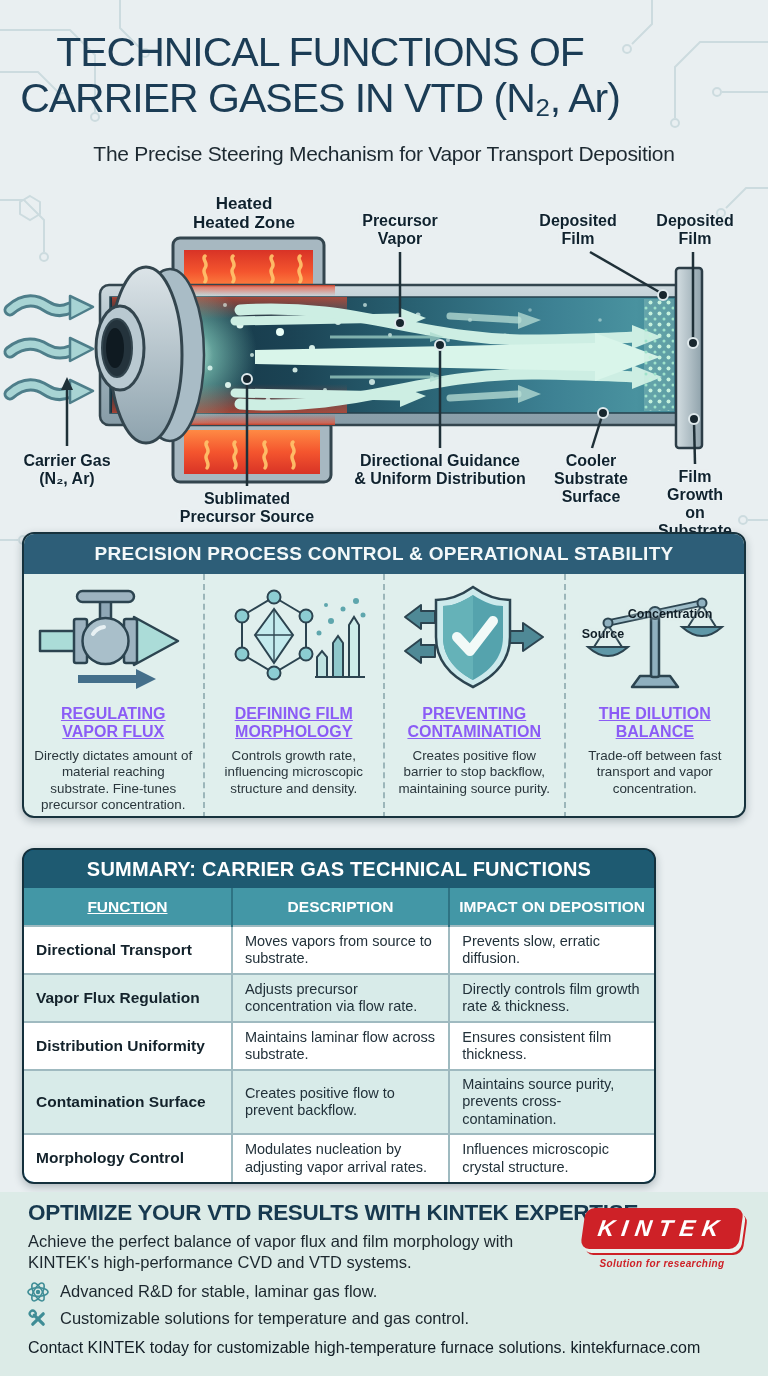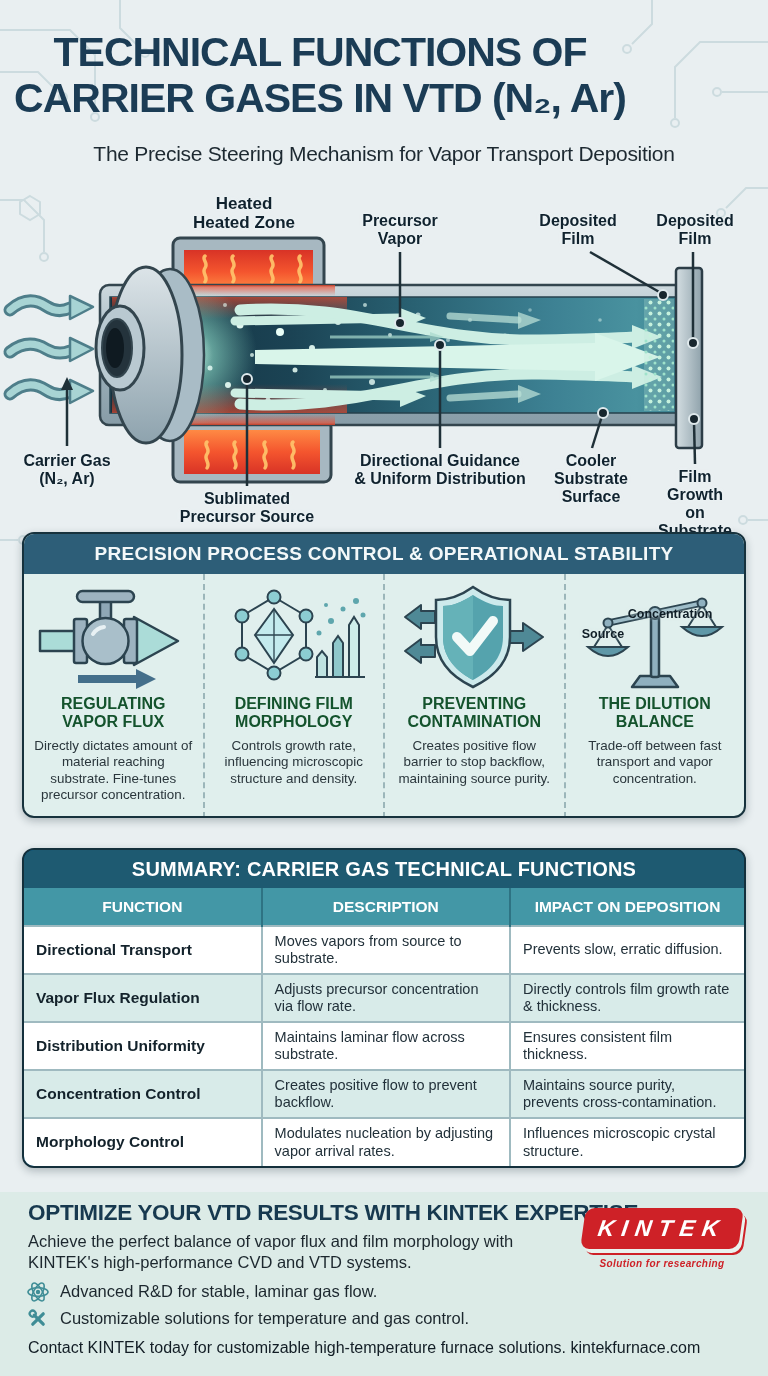--- a/index.html
+++ b/index.html
@@ -3,21 +3,21 @@
 <meta charset="utf-8">
 <style>
   * { margin:0; padding:0; box-sizing:border-box; }
   body { background:#b9c6cc; font-family:"Liberation Sans", sans-serif; }
   .page { position:relative; width:768px; height:1376px; margin:0 auto;
           background:#e9eff1; overflow:hidden; }
   .circuit-bg { position:absolute; inset:0; pointer-events:none; }
 
   
   .main-title { position:absolute; top:30px; left:0; width:640px; text-align:center;
-    font-size:41px; font-weight:bold; line-height:1.12; letter-spacing:-1px;
+    font-size:41px; font-weight:normal; line-height:1.12; letter-spacing:-1px;
     color:#1b3c55; white-space:pre-line; }
   .subtitle { position:absolute; top:142px; left:0; width:768px; text-align:center;
     font-size:21px; color:#1d2931; letter-spacing:-0.3px; }
 
   
   .diagram { position:absolute; top:190px; left:0; width:768px; height:340px; }
   .diagram svg.scene { position:absolute; inset:0; }
   .dlabel { position:absolute; transform:translateX(-50%); text-align:center;
     font-size:16px; font-weight:bold; line-height:1.13; color:#10222e;
     white-space:pre-line; text-shadow:0 0 5px rgba(240,247,249,.95), 0 0 2px rgba(240,247,249,.9); }
@@ -27,38 +27,38 @@
     background:#e0efed; border:2px solid #17323d; border-radius:12px; overflow:hidden;
     box-shadow:0 3px 8px rgba(20,40,50,.28); }
   .process-header { height:40px; background:#2d5e78; color:#f3f8f9; display:flex;
     align-items:center; justify-content:center; font-size:19px; font-weight:bold;
     letter-spacing:.3px; }
   .process-body { display:flex; height:244px; }
   .pcol { flex:1; padding:6px 9px 0; text-align:center; position:relative; }
   .pcol + .pcol { border-left:2px dashed #9cb6ba; }
   .picon { height:114px; display:flex; align-items:center; justify-content:center; }
   .icon-wrap { position:relative; width:150px; height:112px; }
-  .ptitle { font-size:16px; font-weight:bold; line-height:1.15; color:#14532d;
-    white-space:pre-line; margin:1px 0 6px; }
+  .ptitle { font-size:16px; font-weight:bold; line-height:1.15; color:#8b5cf6;
+    white-space:pre-line; margin:11px 0 6px;text-decoration:underline; }
   .pdesc { font-size:13.4px; line-height:1.23; color:#2a363c; }
   .scale-label { position:absolute; font-size:12.5px; font-weight:bold; color:#0f1d26;
     text-shadow:0 0 4px rgba(224,239,237,.95); }
 
   
-  .summary { position:absolute; top:848px; left:22px; width:724px;
+  .summary { position:absolute; top:848px; left:22px; width:634px;
     border:2px solid #14303c; border-radius:12px; overflow:hidden; background:#0369a1;
     box-shadow:0 3px 8px rgba(20,40,50,.28); }
   .summary-title { height:38px; background:#1e5a71; color:#fff; display:flex;
     align-items:center; justify-content:center; font-size:20px; font-weight:bold;
     letter-spacing:.2px; }
   .summary table { width:100%; border-collapse:collapse; table-layout:fixed; }
   .summary col.c1 { width:33%; } .summary col.c2 { width:34.5%; } .summary col.c3 { width:32.5%; }
   .summary thead th { background:#4397a6; color:#fff; font-size:15.5px; font-weight:bold;
     height:38px; border-left:2px solid #2e7383; }
-  .summary thead th:first-child { border-left:none; }
+  .summary thead th:first-child { border-left:none;text-decoration:underline; }
   .summary tbody td { font-size:14.5px; color:#22313a; padding:5px 12px; height:48px;
     border-top:2px solid #9fbac0; border-left:2px solid #9fbac0; line-height:1.2;
     vertical-align:middle; background:#fff; }
   .summary tbody td:first-child { border-left:none; }
   .summary tbody tr.alt td { background:#d8ebe9; }
   .summary td.fn { font-weight:bold; font-size:15.5px; color:#13222b; }
 
   
   .footer { position:absolute; top:1192px; left:0; width:768px; height:184px;
     background:#dcebe7; }
@@ -473,21 +473,21 @@
           <td class="fn">Vapor Flux Regulation</td>
           <td>Adjusts precursor concentration via flow rate.</td>
           <td>Directly controls film growth rate &amp; thickness.</td>
         </tr>
         <tr>
           <td class="fn">Distribution Uniformity</td>
           <td>Maintains laminar flow across substrate.</td>
           <td>Ensures consistent film thickness.</td>
         </tr>
         <tr class="alt">
-          <td class="fn">Concentration Control</td>
+          <td class="fn">Contamination Surface</td>
           <td>Creates positive flow to prevent backflow.</td>
           <td>Maintains source purity, prevents cross-contamination.</td>
         </tr>
         <tr>
           <td class="fn">Morphology Control</td>
           <td>Modulates nucleation by adjusting vapor arrival rates.</td>
           <td>Influences microscopic crystal structure.</td>
         </tr>
       </tbody>
     </table>

